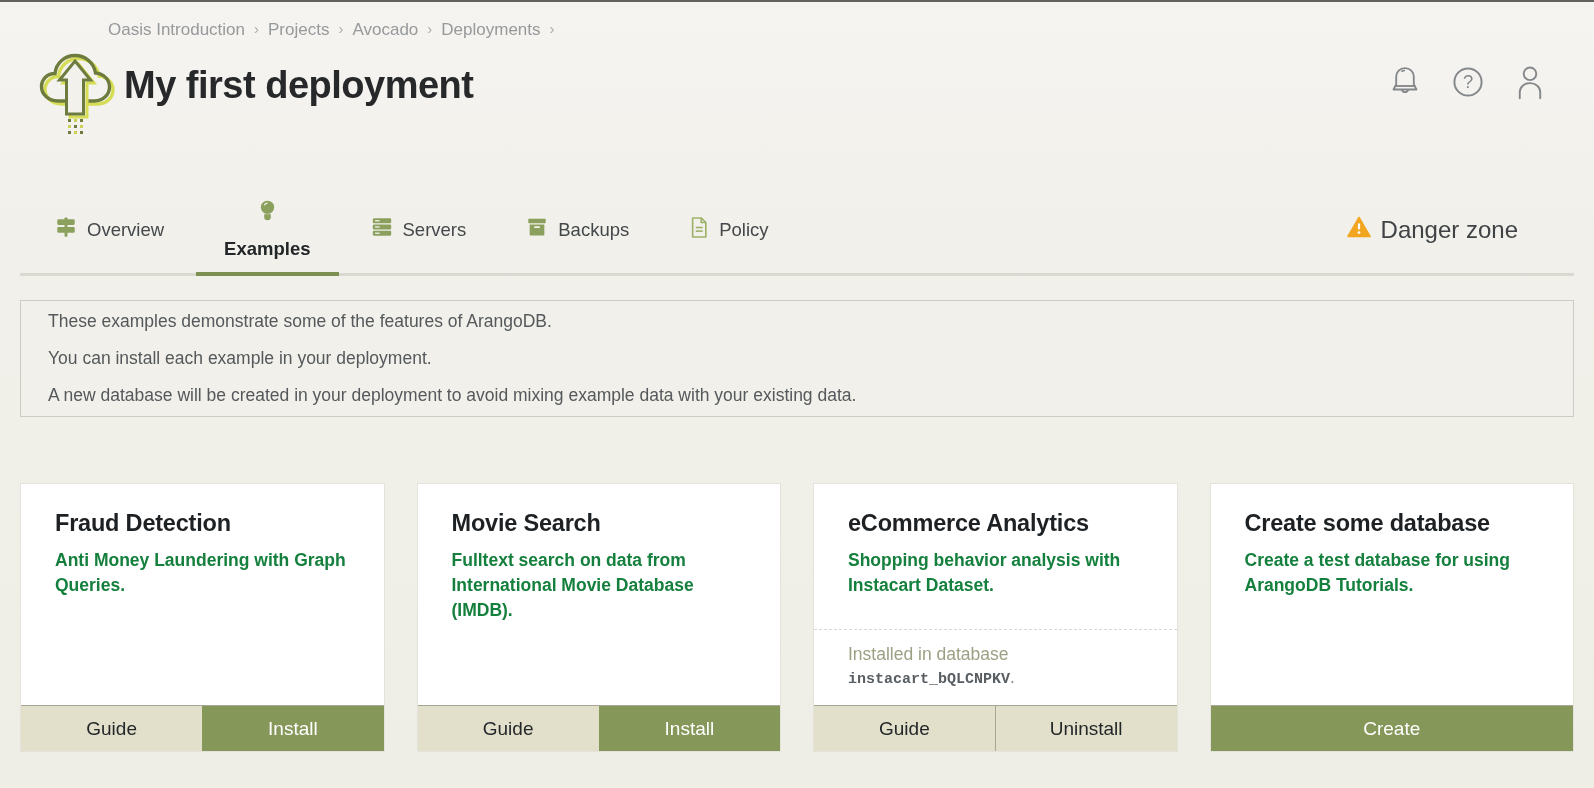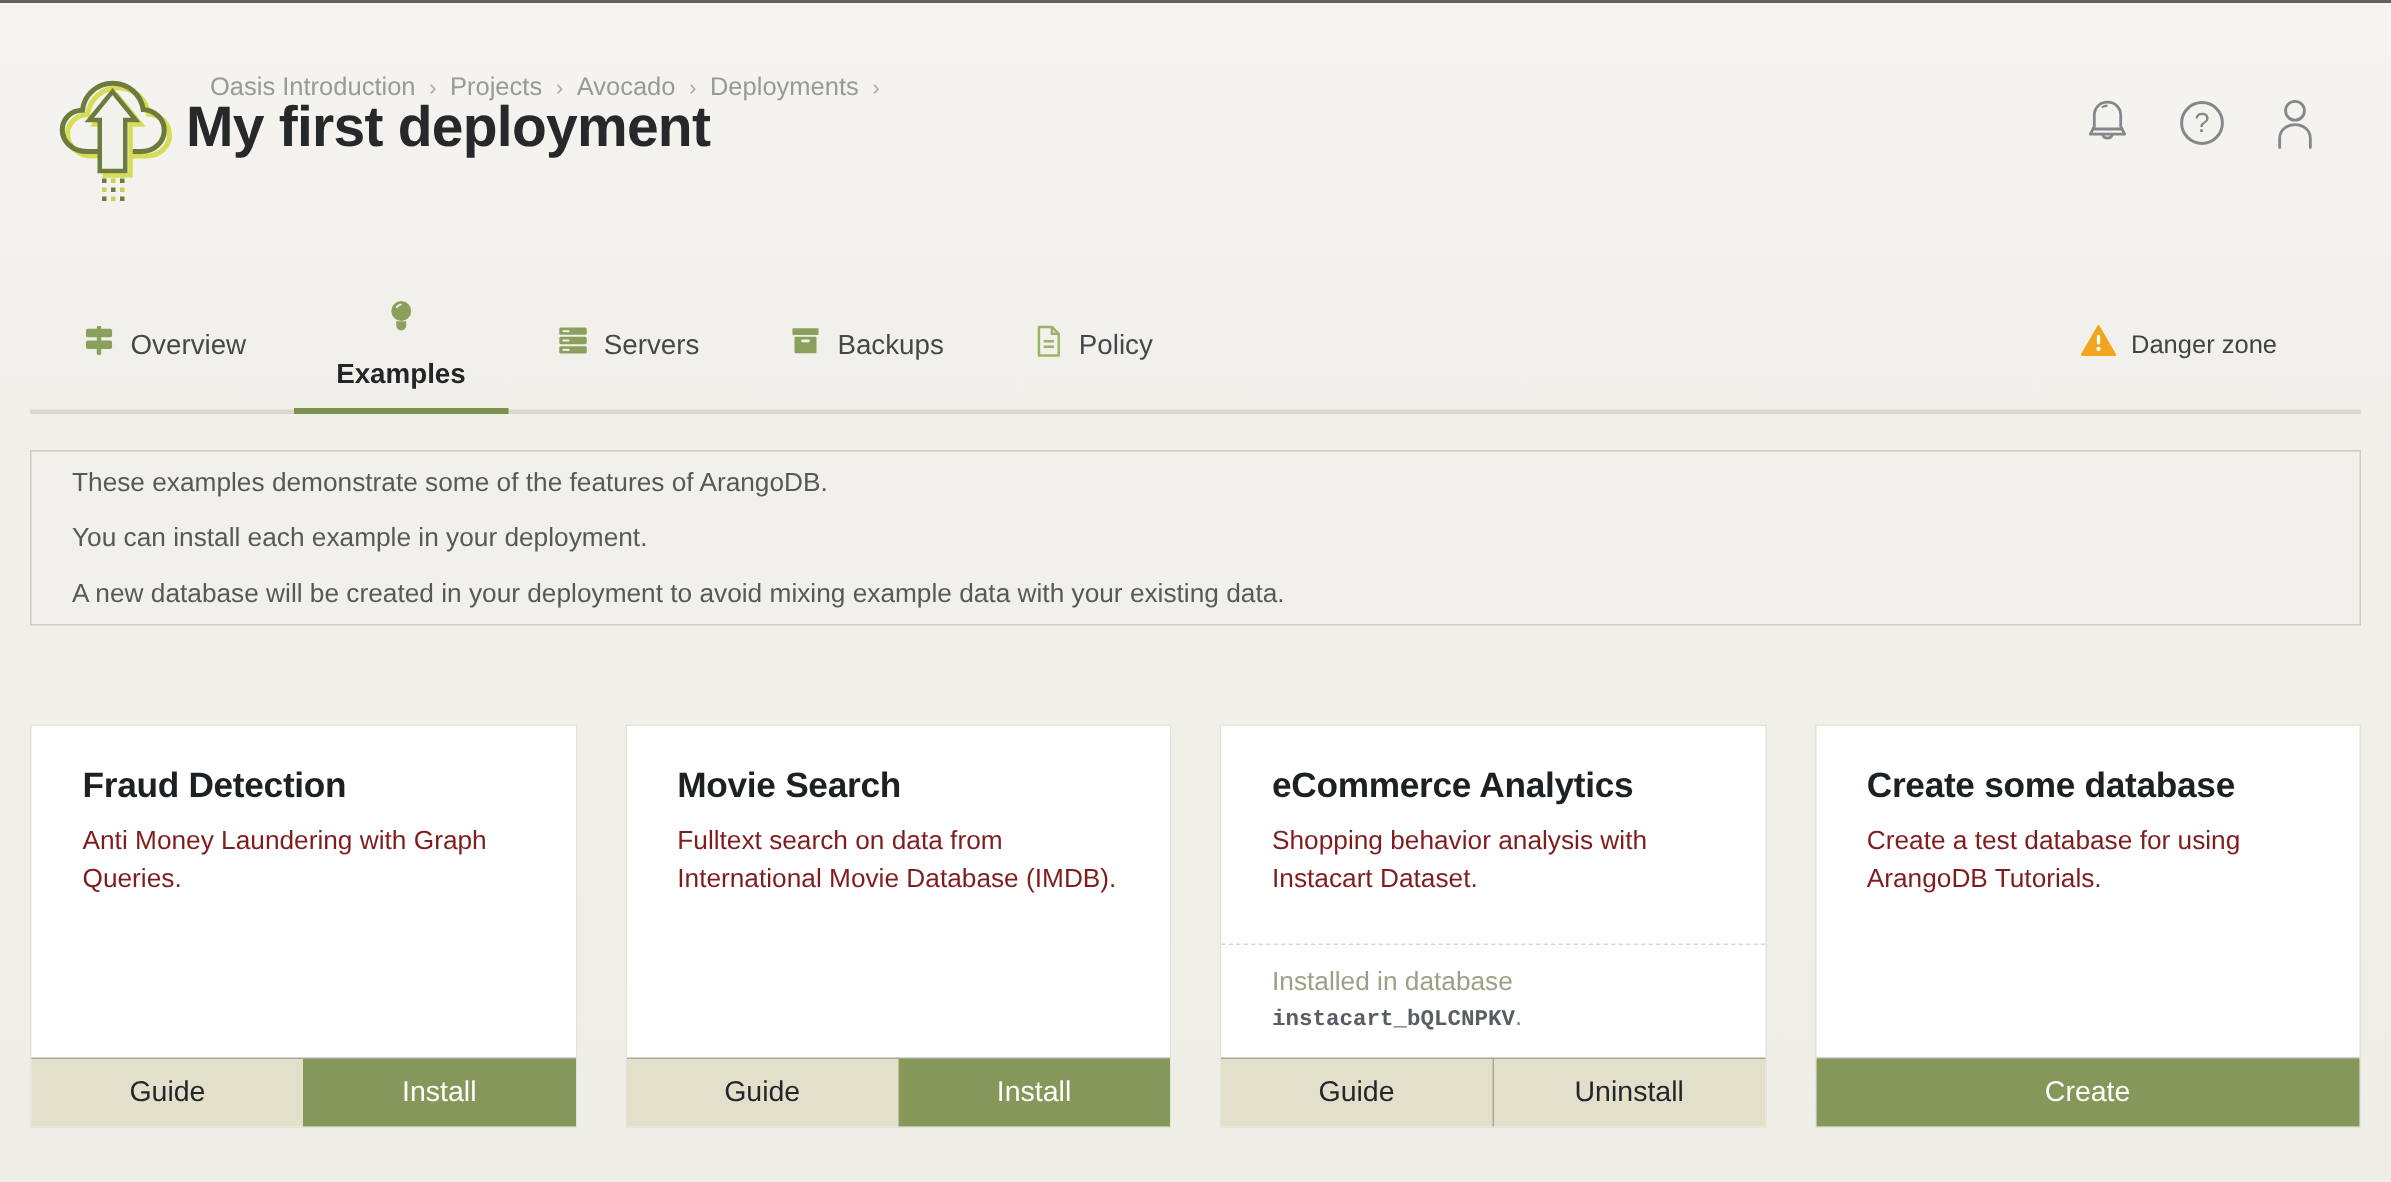--- a/index.html
+++ b/index.html
@@ -6,22 +6,22 @@
   html,body { margin:0; padding:0; }
   body {
     width:1594px; height:788px; position:relative; overflow:hidden;
     font-family:"Liberation Sans", sans-serif;
     background:linear-gradient(180deg,#f5f4f1 0%,#f1f0ea 30%,#efeee6 100%);
   }
   .top-edge { position:absolute; top:0; left:0; right:0; height:2px; background:#62625e; }
 
   
   .breadcrumb {
-    position:absolute; left:140px; top:20px; font-size:17px; color:#97999b;
-    display:flex; gap:9px; align-items:center;margin-top:28px;
+    position:absolute; left:108px; top:20px; font-size:17px; color:#97999b;
+    display:flex; gap:9px; 
   }
   .breadcrumb .crumb { cursor:pointer; }
   .breadcrumb .sep { color:#a8aaac; font-size:15px; }
   .deploy-icon { position:absolute; left:36px; top:44px; }
   .page-title {
     position:absolute; left:124px; top:64px; margin:0;
     font-size:38px; font-weight:700; color:#26282a; letter-spacing:-0.5px;
   }
   .header-icons { position:absolute; top:64px; right:49px; display:flex; gap:30px; align-items:center; }
   .header-icons .hicon { cursor:pointer; display:block; }
@@ -36,41 +36,41 @@
     display:flex; align-items:center; gap:10px;
     padding:10px 28px 13px; font-size:18.5px; color:#44484b;
     cursor:pointer; position:relative; white-space:nowrap;
   }
   .tab.active { font-weight:700; color:#232628;flex-direction:column; }
   .tab.active::after {
     content:""; position:absolute; left:0; right:0; bottom:-3px; height:4px; background:#7c9150;
   }
   .danger-zone {
     margin-left:auto; display:flex; align-items:center; gap:10px;
-    padding:10px 0 13px; font-size:17px; color:#3f4346; cursor:pointer; white-space:nowrap;
+    padding:10px 0 13px; font-size:24px; color:#3f4346; cursor:pointer; white-space:nowrap;
   }
 
   
   .notice {
     position:absolute; top:300px; left:20px; right:20px;
     background:#f1f0ea; border:1px solid #ccccc3; padding:2px 27px;
   }
   .notice p { margin:0; font-size:17.5px; line-height:37px; color:#55595c; }
 
   
   .cards {
     position:absolute; top:483px; left:20px; right:20px; height:269px;
     display:grid; grid-template-columns:repeat(4,1fr); gap:32px;
   }
   .card {
     background:#ffffff; border:1px solid #e3e2db; display:flex; flex-direction:column;
   }
   .card-body { padding:26px 30px 0 34px; flex:1; }
   .card-title { margin:0 0 11px; font-size:23.5px; font-weight:700; color:#1d2124; letter-spacing:-0.2px; }
-  .card-desc { margin:0; font-size:17.5px; line-height:25px; color:#7f1d1d; }
+  .card-desc { margin:0; font-size:17.5px; line-height:25px; color:#15803d;font-weight:bold; }
   .installed {
     border-top:1px dashed #d9d8ce; padding:12px 39px 13px 34px;
   }
   .installed-label { font-size:17.5px; line-height:24px; color:#9ba184; }
   .installed-db {
     font-family:"Liberation Mono", monospace; font-weight:700;
     font-size:15px; line-height:24px; color:#595e63;
   }
   .installed-suffix { font-family:"Liberation Sans", sans-serif; font-weight:400; color:#7d8289; font-size:17px; }
   .card-buttons { display:flex; border-top:1px solid #a7a796; height:46px; flex:0 0 46px; }

